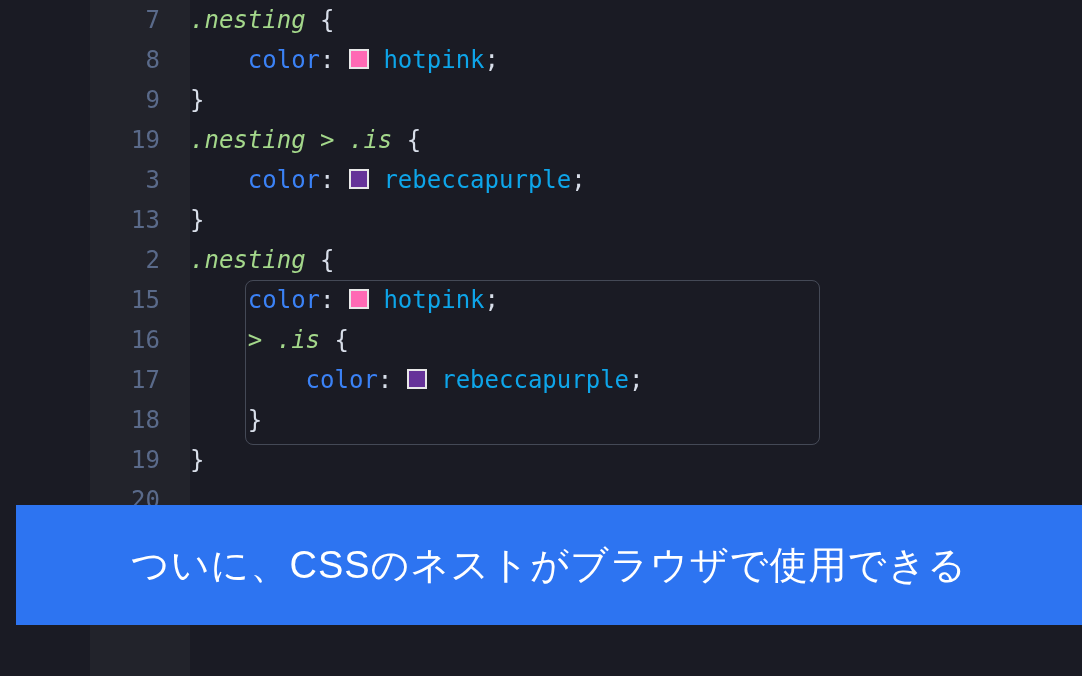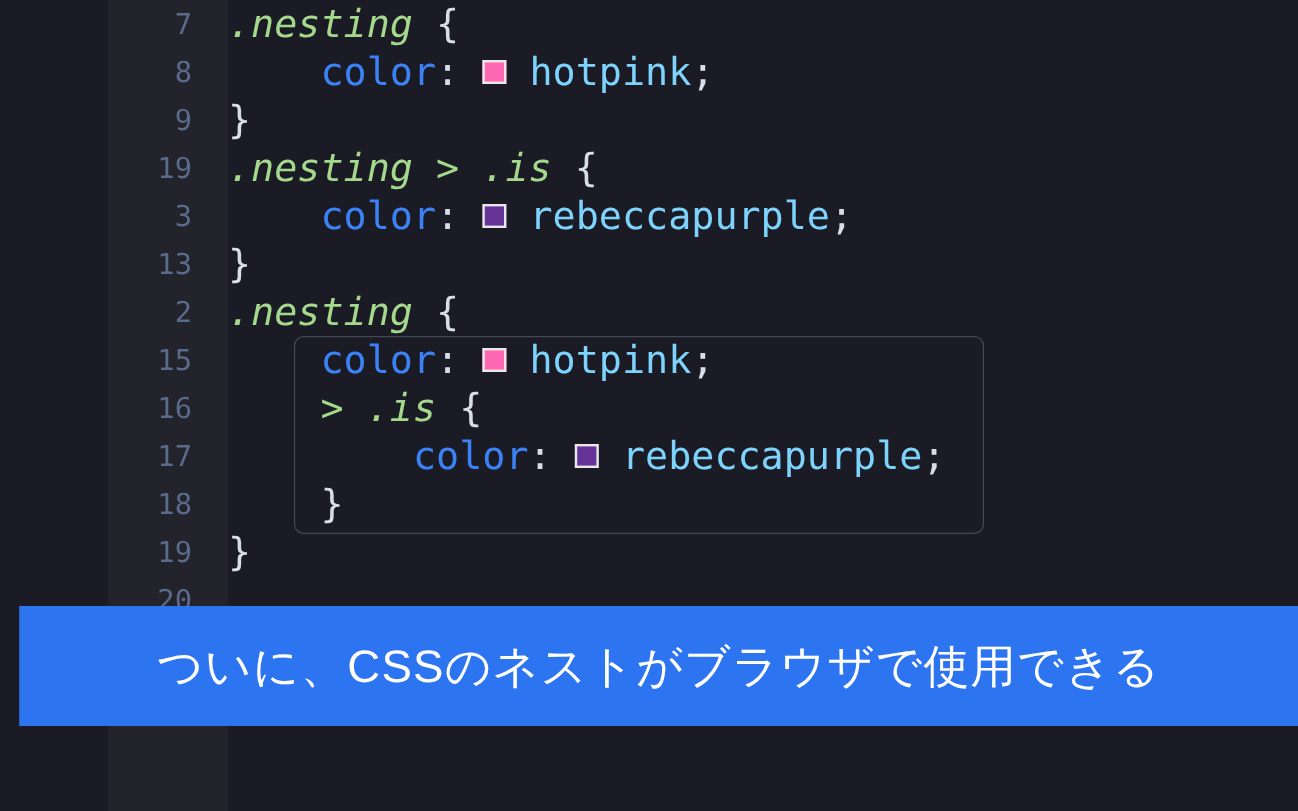--- a/index.html
+++ b/index.html
@@ -43,27 +43,27 @@
   .code-area {
     flex: 1;
     padding-top: 0;
     position: relative;
   }
   .code-line {
     height: 40px;
     line-height: 40px;
     white-space: pre;
     color: #d8dee9;
-    font-size: 32px;
+    font-size: 24px;
   }
   .tok-selector { color: #a4d88b; font-style: italic; }
   .tok-brace { color: #d8dee9; }
   .tok-property { color: #3b82f6; }
   .tok-punct { color: #d8dee9; }
-  .tok-value { color: #7dd3fc; }
+  .tok-value { color: #0ea5e9; }
   .tok-operator { color: #a4d88b; font-style: italic; }
 
   .color-swatch {
     display: inline-block;
     width: 20px;
     height: 20px;
     border: 2px solid #e8e8e8;
     vertical-align: middle;
     margin-top: -4px;
   }
@@ -79,21 +79,21 @@
     width: 575px;
     height: 165px;
     pointer-events: none;
   }
 
   .banner {
     position: absolute;
     top: 505px;
     left: 16px;
     right: 0;
-    height: 100px;
+    height: 120px;
     background: #2d74f1;
     display: flex;
     align-items: center;
     justify-content: center;
     z-index: 10;
   }
   .banner-text {
     color: #ffffff;
     font-family: "Hiragino Sans", "Yu Gothic", "Meiryo", sans-serif;
     font-size: 38px;

